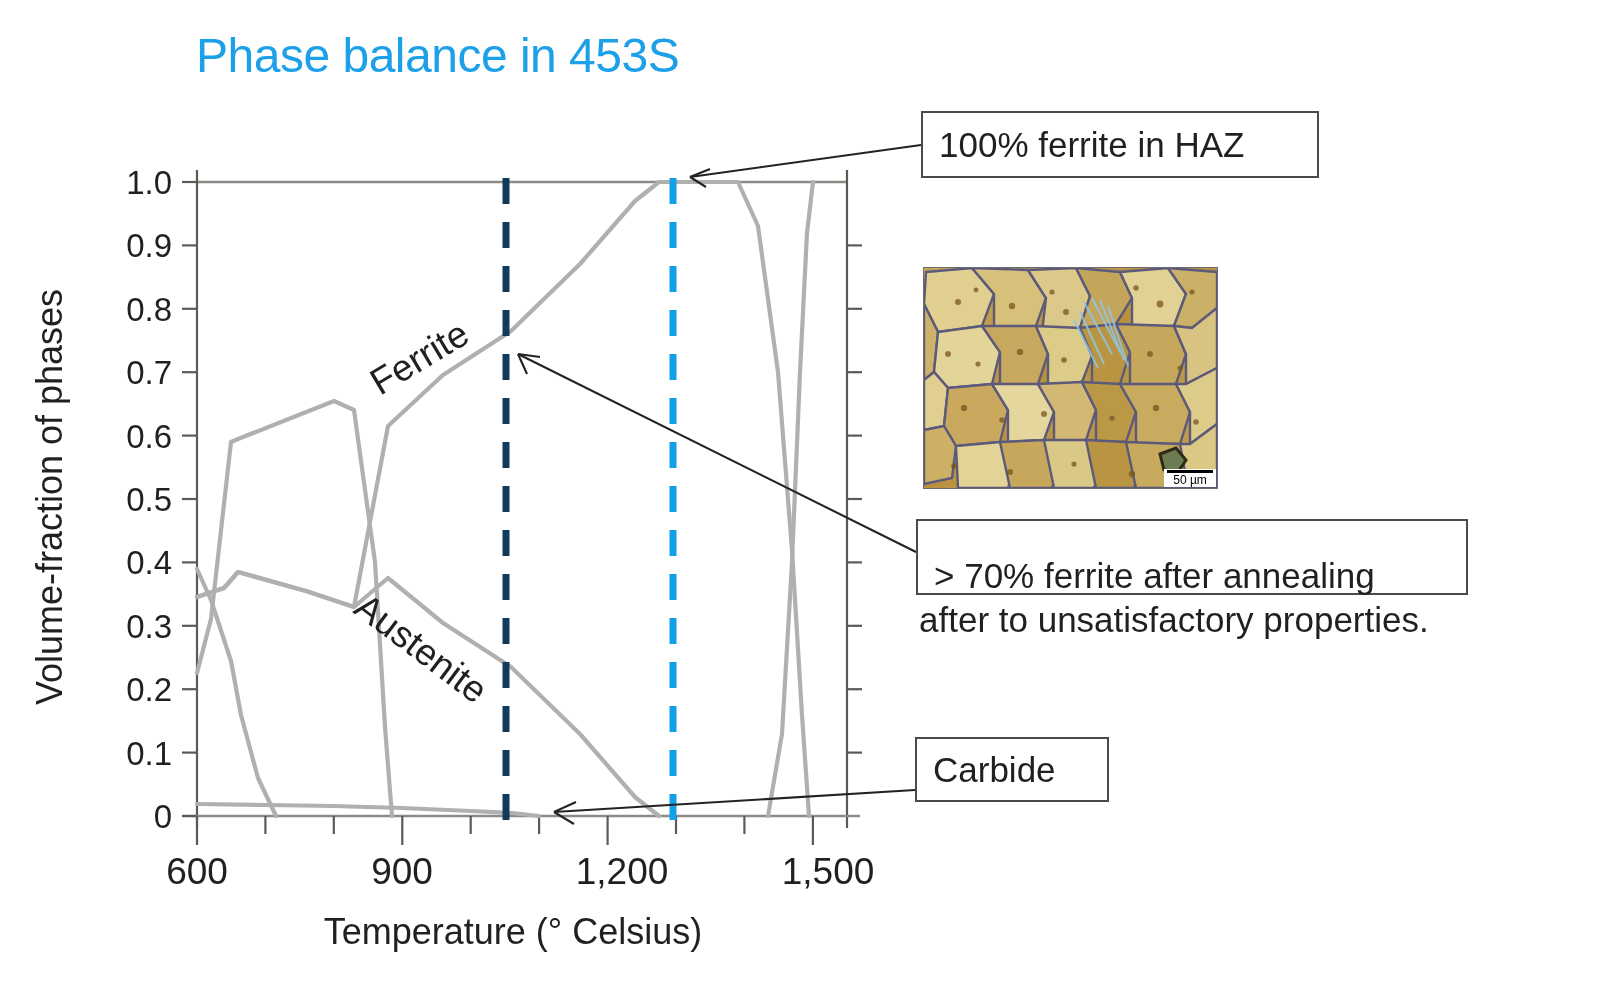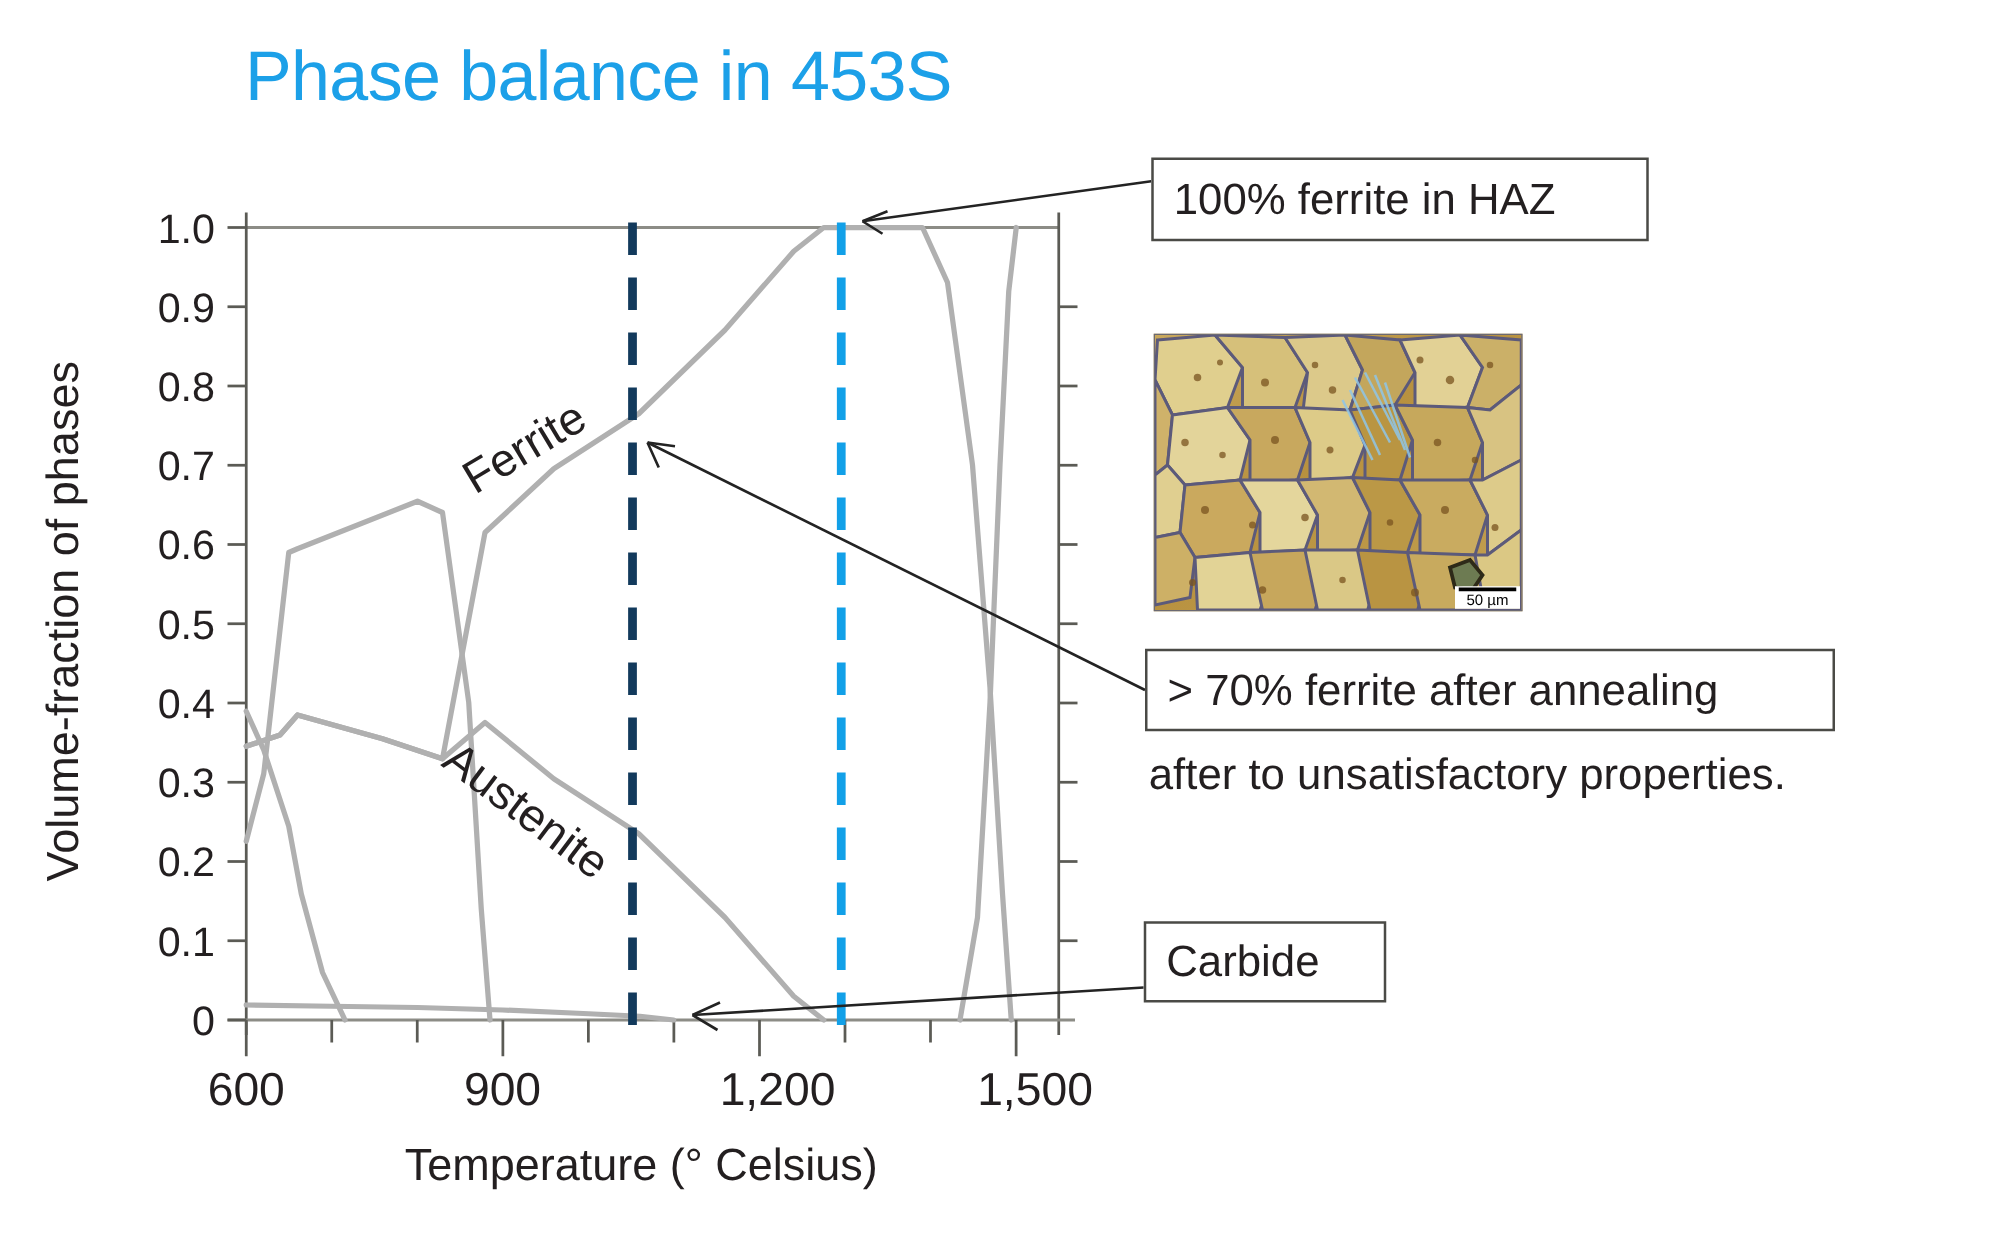--- a/index.html
+++ b/index.html
@@ -19,21 +19,21 @@
     position: absolute;
     inset: 0;
     background: #ffffff;
   }
 
   
   #title {
     position: absolute;
     left: 196px;
     top: 28px;
-    font-size: 56px;
+    font-size: 48px;
     color: #1CA0E8;
     letter-spacing: -0.5px;
     white-space: nowrap;
   }
 
   
   #chart-svg {
     position: absolute;
     left: 0;
     top: 0;
@@ -74,22 +74,22 @@
     border: 2px solid #4a4a46;
     background: #ffffff;
     font-size: 35px;
     color: #231f20;
     display: flex;
     align-items: center;
     padding: 0 16px;
     white-space: nowrap;
     line-height: 1;
   }
-  #callout-haz     { left: 921px; top: 126px;  width: 398px; height: 67px; }
-  #callout-ferrite { left: 916px; top: 519px;  width: 552px; height: 66px; }
+  #callout-haz     { left: 921px; top: 111px;  width: 398px; height: 67px; }
+  #callout-ferrite { left: 916px; top: 519px;  width: 552px; height: 76px; align-items: flex-end; }
   #callout-carbide { left: 915px; top: 737px;  width: 194px; height: 65px; }
 
   #note-text {
     position: absolute;
     left: 919px;
     top: 597px;
     width: 640px;
     font-size: 35px;
     color: #231f20;
     line-height: 1.33;

